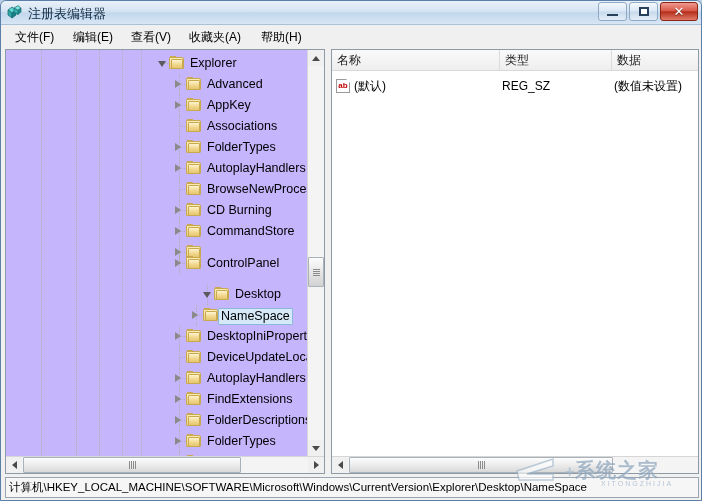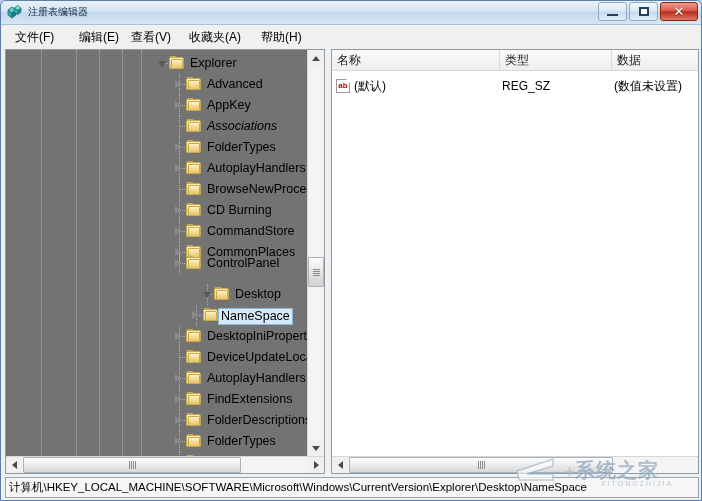--- a/index.html
+++ b/index.html
@@ -28,21 +28,21 @@
     position: absolute; left: 0; top: 0; width: 700px; height: 24px;
     background: linear-gradient(180deg,#e9f1f9 0%,#d4e3f2 45%,#c2d7ec 52%,#d8e6f5 100%);
     border-bottom: 1px solid #a8c0d8;
     border-radius: 5px 5px 0 0;
   }
   #title-icon {
     position: absolute; left: 5px; top: 4px; width: 17px; height: 16px;
   }
   #title-text {
     position: absolute; left: 27px; top: 4px;
-    font-size: 10px; color: #102a43; white-space: nowrap;
+    font-size: 13px; color: #102a43; white-space: nowrap;
   }
   .winbtn {
     position: absolute; top: 1px; height: 19px;
     border: 1px solid #8fa9c4;
     border-radius: 3px;
     display: flex; align-items: center; justify-content: center;
   }
   #btn-min { left: 597px; width: 29px;
     background: linear-gradient(180deg,#f4f8fc 0%,#dbe8f5 48%,#c6d9ec 52%,#e3eef8 100%); }
   #btn-max { left: 628px; width: 29px;
@@ -62,21 +62,21 @@
   }
   .menu-item {
     position: absolute; top: 3px; height: 18px;
     padding: 1px 6px 0 6px;
     font-size: 12px; color: #000; white-space: nowrap;
   }
 
   
   #tree-pane {
     position: absolute; left: 4px; top: 48px; width: 320px; height: 425px;
-    background: #737373;
+    background: #c4b5fd;
     border: 1px solid #8e9aa6;
     overflow: hidden;
   }
   #tree-inner {
     position: absolute; left: 0; top: 0; width: 303px; height: 406px;
     overflow: hidden;
   }
 
   .tnode {
     position: absolute; left: 0; height: 21px; width: 303px;
@@ -266,21 +266,21 @@
     <div class="winbtn" id="btn-max">
       <div class="glyph-max"></div>
     </div>
     <div class="winbtn" id="btn-close">
       <div class="glyph-close">✕</div>
     </div>
   </div>
 
   <div id="menubar">
     <div class="menu-item" style="left:8px">文件(F)</div>
-    <div class="menu-item" style="left:72px">编辑(E)</div>
+    <div class="menu-item" style="left:66px">编辑(E)</div>
     <div class="menu-item" style="left:124px">查看(V)</div>
     <div class="menu-item" style="left:182px">收藏夹(A)</div>
     <div class="menu-item" style="left:254px">帮助(H)</div>
   </div>
 
   <div id="tree-pane">
     <div id="tree-inner">
         <div class="guide" style="left: 35px;"></div>
         <div class="guide" style="left: 70px;"></div>
         <div class="guide" style="left: 93px;"></div>
@@ -333,21 +333,21 @@
         <div class="tnode" style="top: 66px;">
           <div style="position: absolute; left: 173px; top: 0px; width: 1px; height: 21px; background-image: linear-gradient(rgb(176, 176, 176) 50%, transparent 50%); background-size: 1px 2px;"></div>
           <div class="hstub" style="left: 174px; top: 10px; width: 6px;"></div>
           <div class="tfolder" style="left: 180px;">
             <div class="folder">
               <div class="tab"></div>
               <div class="back"></div>
               <div class="front"></div>
             </div>
           </div>
-          <div class="tlabel" style="left: 198px; font-style: italic;">Associations</div>
+          <div class="tlabel" style="left: 198px;">Associations</div>
         </div>
         <div class="tnode" style="top: 87px;">
           <div style="position: absolute; left: 173px; top: 0px; width: 1px; height: 21px; background-image: linear-gradient(rgb(176, 176, 176) 50%, transparent 50%); background-size: 1px 2px;"></div>
           <div class="hstub" style="left: 174px; top: 10px; width: 6px;"></div>
           <div class="twist" style="left: 169px;">
             <div class="tw-closed"></div>
           </div>
           <div class="tfolder" style="left: 180px;">
             <div class="folder">
               <div class="tab"></div>
@@ -420,21 +420,20 @@
           <div class="twist" style="left: 169px;">
             <div class="tw-closed"></div>
           </div>
           <div class="tfolder" style="left: 180px;">
             <div class="folder">
               <div class="tab"></div>
               <div class="back"></div>
               <div class="front"></div>
             </div>
           </div>
-          <div class="tlabel" style="left: 198px;">CommonPlaces</div>
         </div>
         <div class="tnode" style="top: 203px;">
           <div style="position: absolute; left: 173px; top: 0px; width: 1px; height: 21px; background-image: linear-gradient(rgb(176, 176, 176) 50%, transparent 50%); background-size: 1px 2px;"></div>
           <div class="hstub" style="left: 174px; top: 10px; width: 6px;"></div>
           <div class="twist" style="left: 169px;">
             <div class="tw-closed"></div>
           </div>
           <div class="tfolder" style="left: 180px;">
             <div class="folder">
               <div class="tab"></div>

